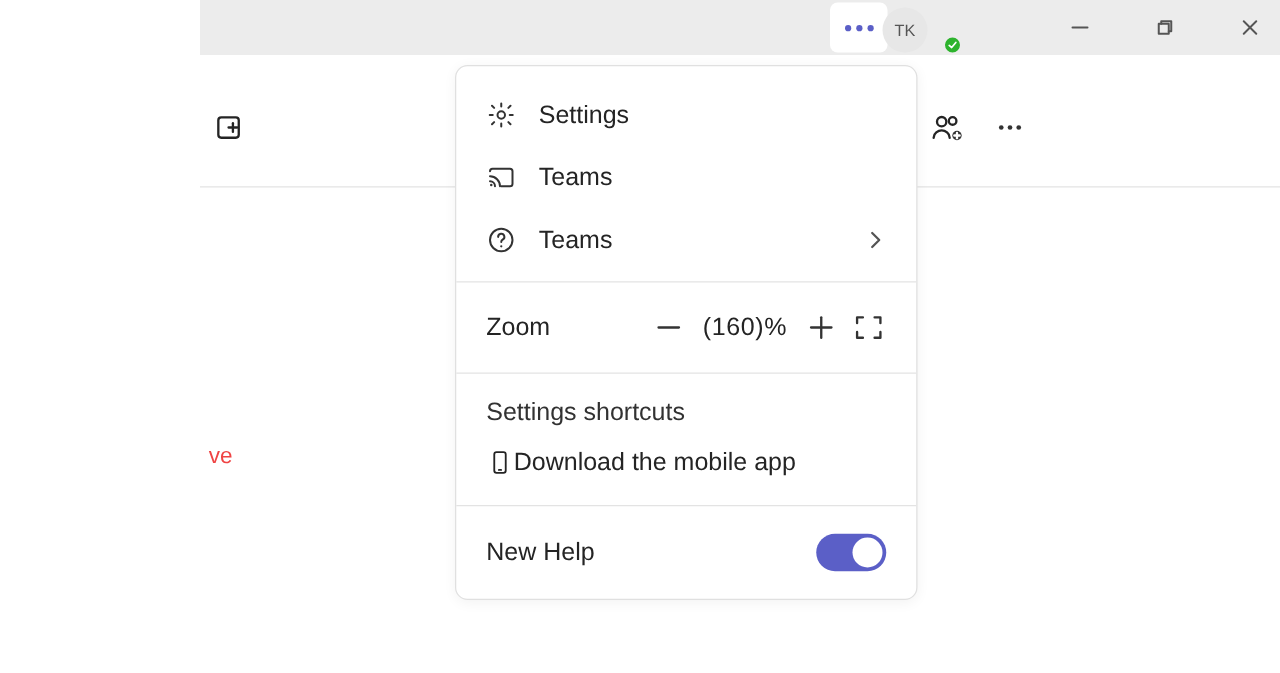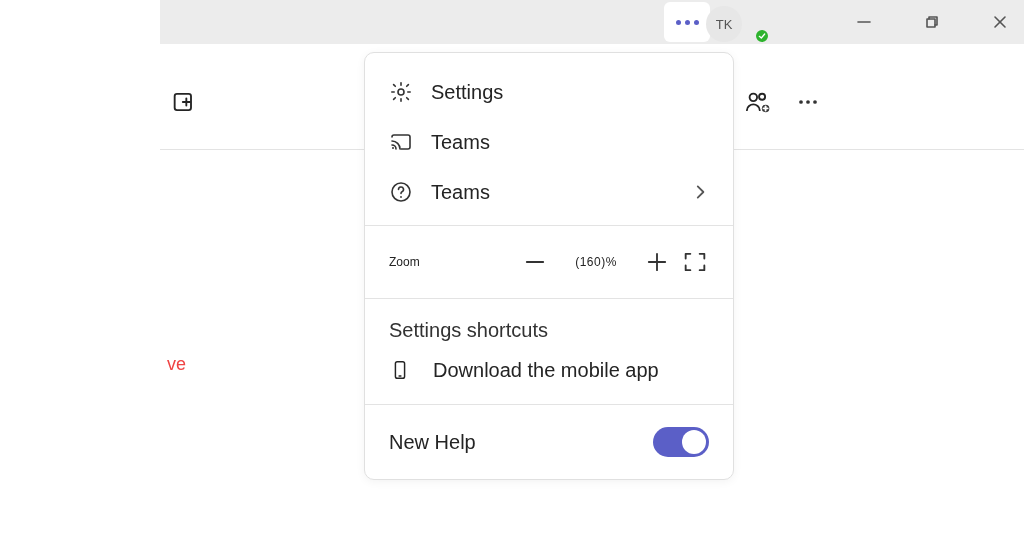--- a/index.html
+++ b/index.html
@@ -118,42 +118,41 @@
 
   .divider {
     height: 1px; background: #e3e3e3;
     margin: 8px 0;
   }
 
   .zoom-row {
     display:flex; align-items:center;
     height: 56px;
     padding: 0 24px;
-    font-size: 12px;
+    font-size: 20px;
     gap: 10px;
     justify-content: space-between;
   }
   .zoom-row .zlabel { margin-right: 6px; }
   .zoom-row .zval { min-width: 74px; text-align:center; letter-spacing: .5px;}
   .zoom-icon {
     width: 28px; height: 28px;
     display:flex; align-items:center; justify-content:center;
     color:#333;
   }
   .zoom-row .spacer { flex:1; }
 
   .shortcut-label {
     padding: 12px 24px 10px 24px;
     font-size: 20px;
     color: #323232;
   }
   .download-row {
     display:flex; align-items:center;
     padding: 4px 24px 12px 24px;
-    gap: 22px;
     font-size: 20px;
     cursor:pointer;
   }
   .download-row .dl-icon { width:22px; height:28px; display:flex; align-items:center; justify-content:center; }
 
   .toggle-row {
     display:flex; align-items:center;
     padding: 14px 24px 18px 24px;
     font-size: 20px;
   }

